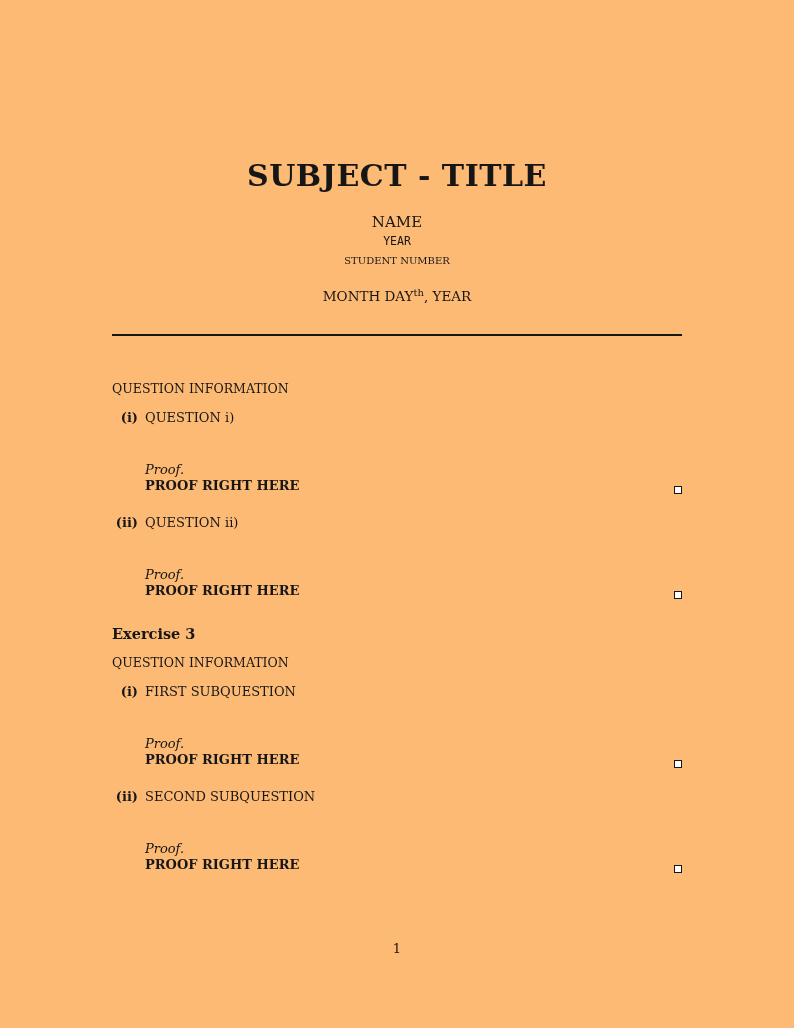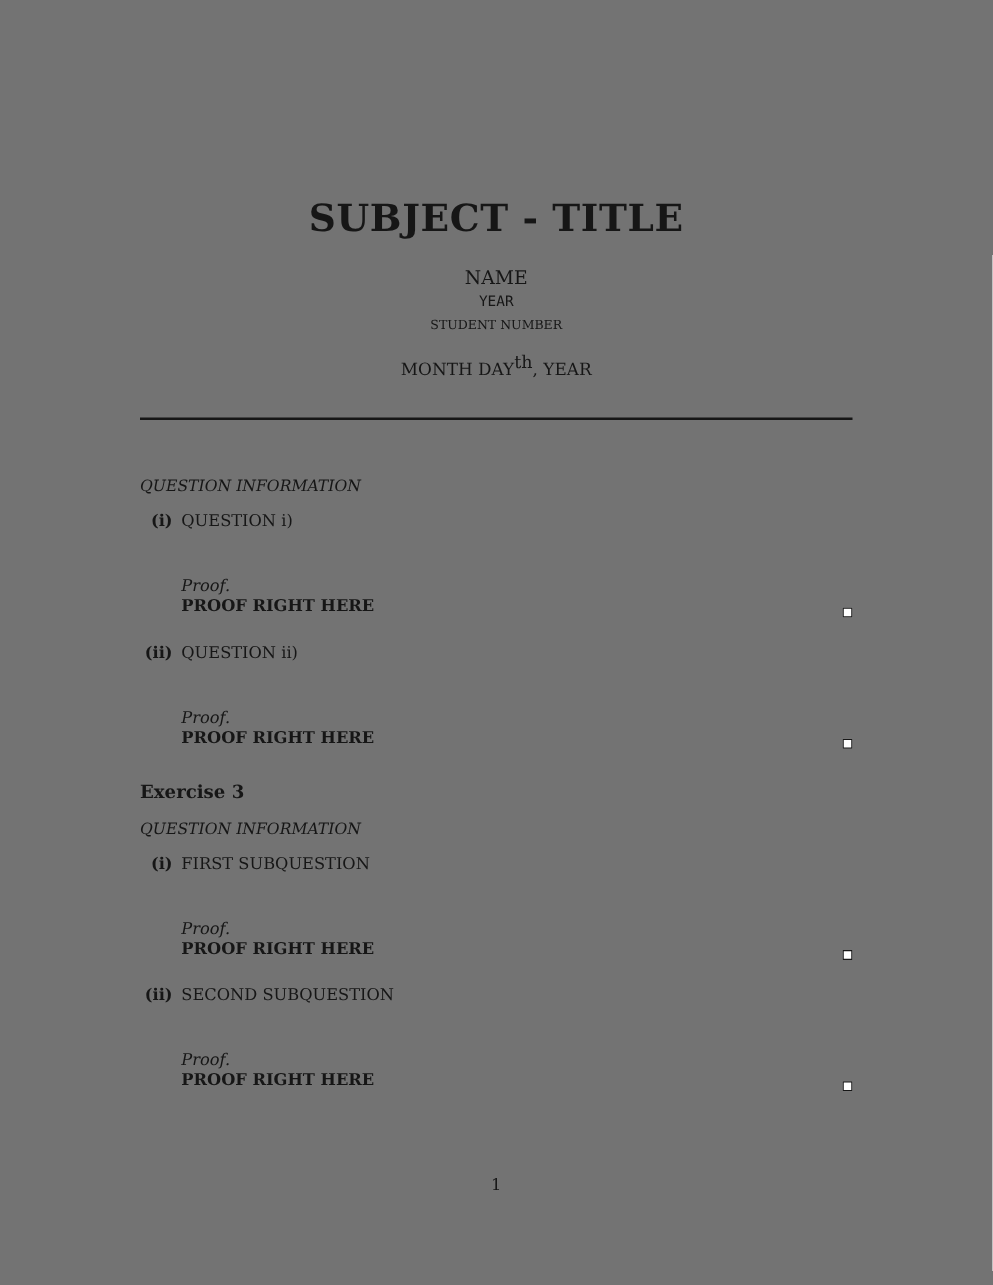--- a/index.html
+++ b/index.html
@@ -1,21 +1,21 @@
 <!DOCTYPE html>
 <html><head>
 <meta charset="utf-8">
 <style>
   * { margin: 0; padding: 0; box-sizing: border-box; }
   html, body { background: #ffffff; }
   .page {
     position: relative;
     width: 794px;
     height: 1028px;
-    background: #737373;
+    background: #fdba74;
     color: #161616;
     font-family: "DejaVu Serif", serif;
     overflow: hidden;
   }
   .title-block {
     position: absolute;
     top: 158px;
     left: 0;
     width: 100%;
     text-align: center;
@@ -41,21 +41,21 @@
     margin-top: 3px;
     font-size: 10px;
     line-height: 17px;
   }
   .doc-date {
     margin-top: 19px;
     font-size: 13.5px;
     line-height: 17px;
   }
   .doc-date sup {
-    font-size: 14px;
+    font-size: 10px;
     vertical-align: super;
     line-height: 0;
   }
   .rule {
     position: absolute;
     top: 334px;
     left: 112px;
     width: 570px;
     height: 1.6px;
     background: #161616;
@@ -70,21 +70,20 @@
   .ex-heading {
     font-weight: bold;
     font-size: 14.5px;
     line-height: 18px;
   }
   .ex-heading.spaced { margin-top: 26px; }
   .ex-info {
     margin-top: 12px;
     font-size: 12.5px;
     line-height: 15px;
-    font-style: italic;
   }
   .item {
     margin-top: 14px;
     display: flex;
     line-height: 16px;
   }
   .item-label {
     flex: none;
     width: 26px;
     text-align: right;

